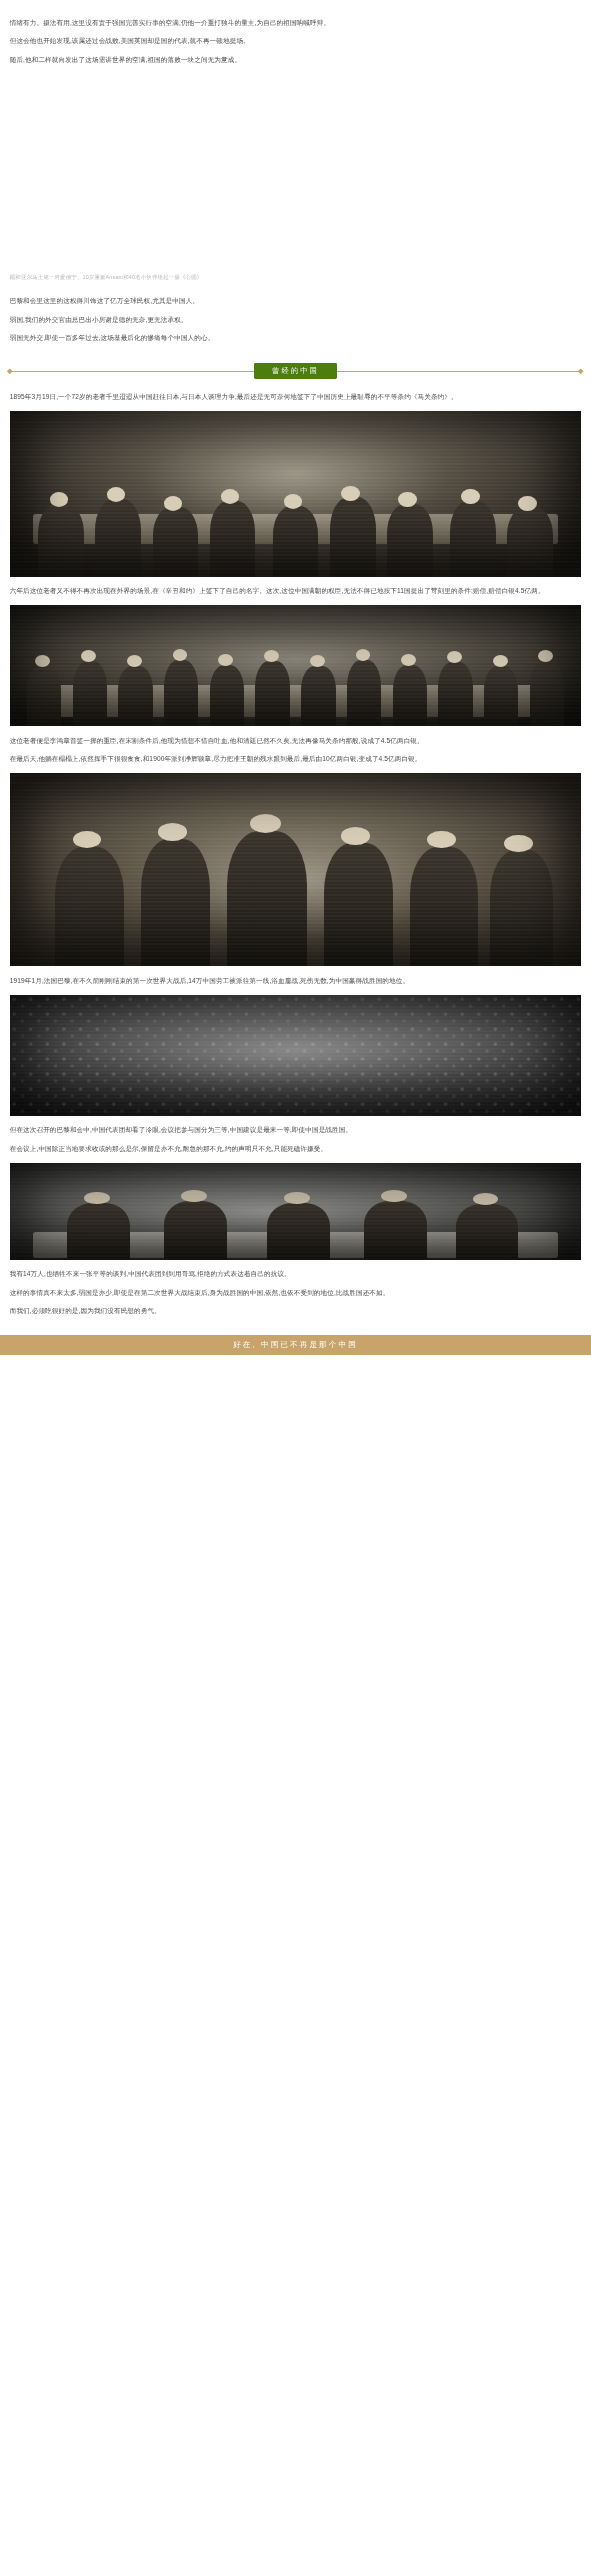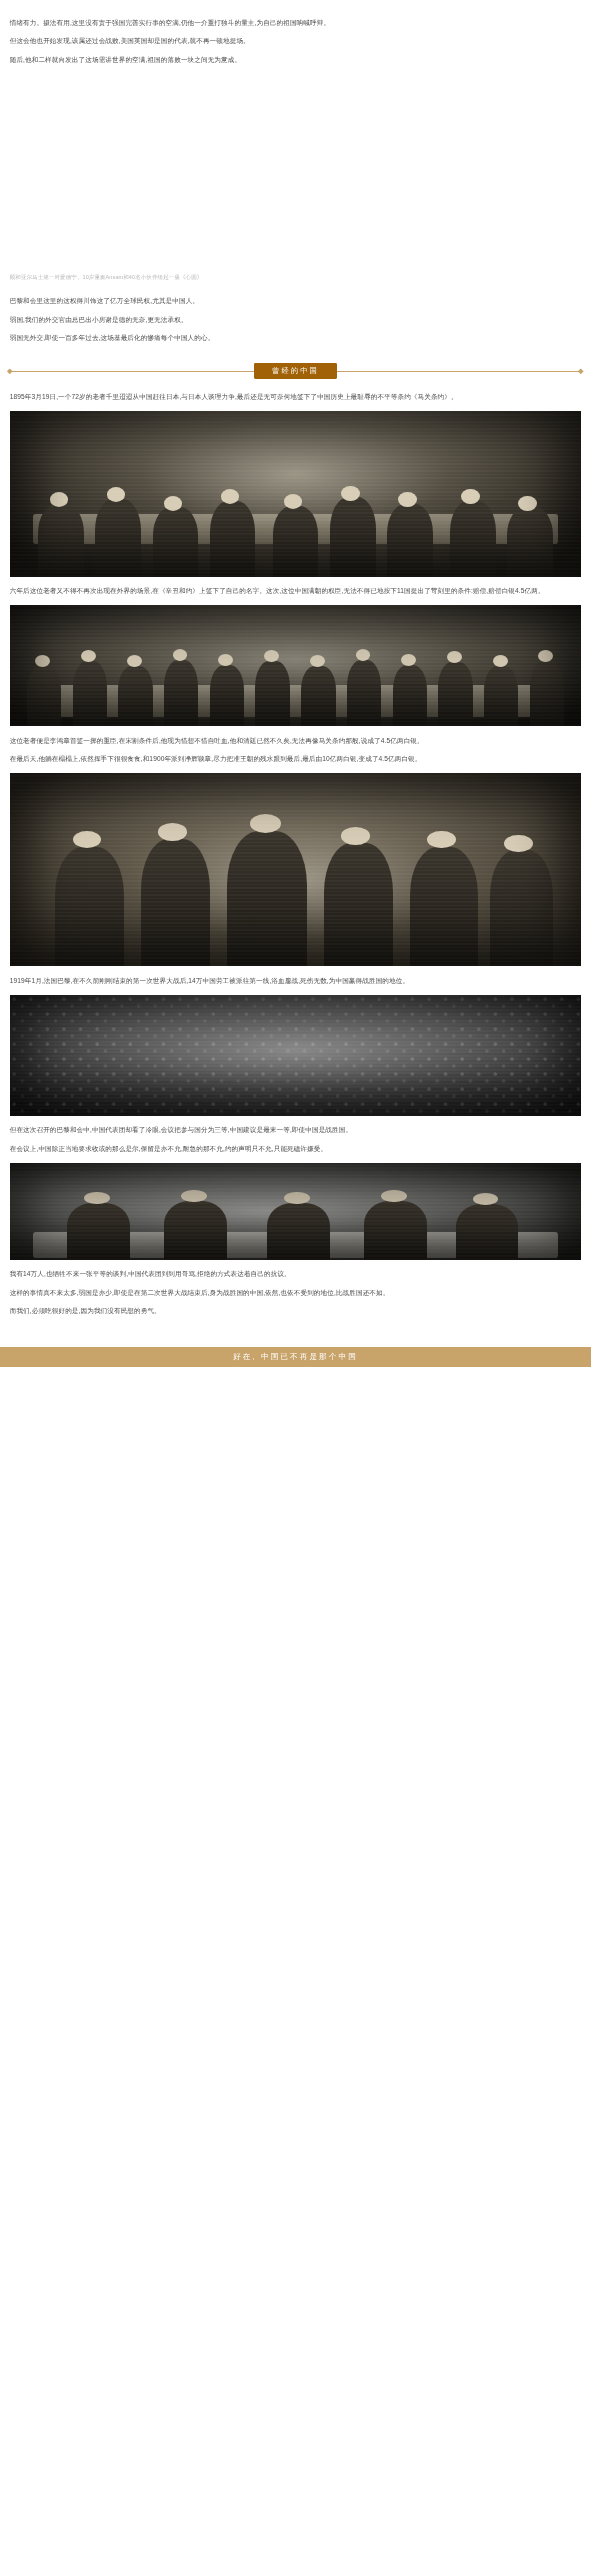--- a/index.html
+++ b/index.html
@@ -48,21 +48,21 @@
   }
   .section-bar .rule{
     position:absolute;
     left:0;right:0;top:50%;
     height:0.7px;
     background:#c8a46a;
   }
   .section-bar .tag{
     position:relative;
     z-index:2;
-    background:#a16207;
+    background:#4d7c0f;
     color:#ffffff;
     font-size:7.3px;
     letter-spacing:2.1px;
     padding:2.8px 18px;
     border-radius:1.4px;
     white-space:nowrap;
   }
   .section-bar .cap-l,.section-bar .cap-r{
     position:absolute;
     top:50%;
@@ -151,21 +151,21 @@
     position:absolute;inset:0;
     box-shadow:inset 0 0 48px 19.3px rgba(0,0,0,0.55);
     pointer-events:none;
   }
   .grain{
     position:absolute;inset:0;
     background-image:repeating-linear-gradient(0deg,rgba(255,255,255,0.035) 0 0.7px,rgba(0,0,0,0) 0.7px 1.4px);
     pointer-events:none;
   }
   .footer-bar{
-    margin-top:30px;
+    margin-top:18px;
     background:#c8a46a;
     color:#fff;
     text-align:center;
     font-size:7.6px;
     letter-spacing:2.1px;
     padding:4.8px 0 5.5px 0;
   }
 </style>
 </head>
 <body>

